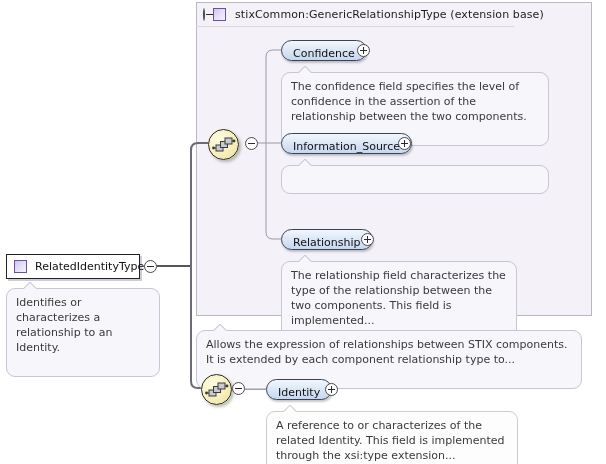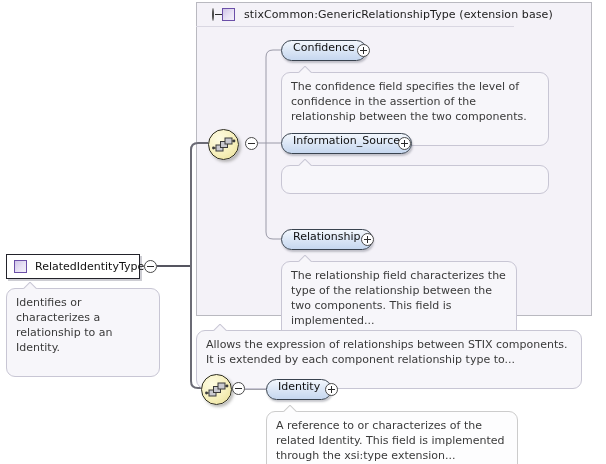--- a/index.html
+++ b/index.html
@@ -29,21 +29,21 @@
   }
   .ext-header {
     position: absolute;
     left: 196px;
     top: 2px;
     width: 318px;
     height: 25px;
     box-sizing: border-box;
     display: flex;
     align-items: center;
-    padding-left: 16px;
+    padding-left: 7px;
     border-bottom: 1px solid #d9d7e2;
   }
   .ext-title {
     font-size: 11px;
     color: #1c1c1c;
     letter-spacing: 0.1px;
     white-space: nowrap;
   }
 
   
@@ -111,21 +111,21 @@
 
   
   .pill {
     position: absolute;
     height: 21px;
     box-sizing: border-box;
     border: 1px solid #39434f;
     border-radius: 11px;
     background: linear-gradient(180deg, #f3f7fd 0%, #dce7f6 48%, #c6d7ef 100%);
     display: flex;
-    align-items: flex-start;
+    align-items: flex-end;
     justify-content: center;
     padding: 0 11px;
     box-shadow: 1px 2px 2px rgba(80,85,100,0.32);
     z-index: 16;
   }
   .pill-label {
     font-size: 11px;
     color: #111111;
     white-space: nowrap;
   }

